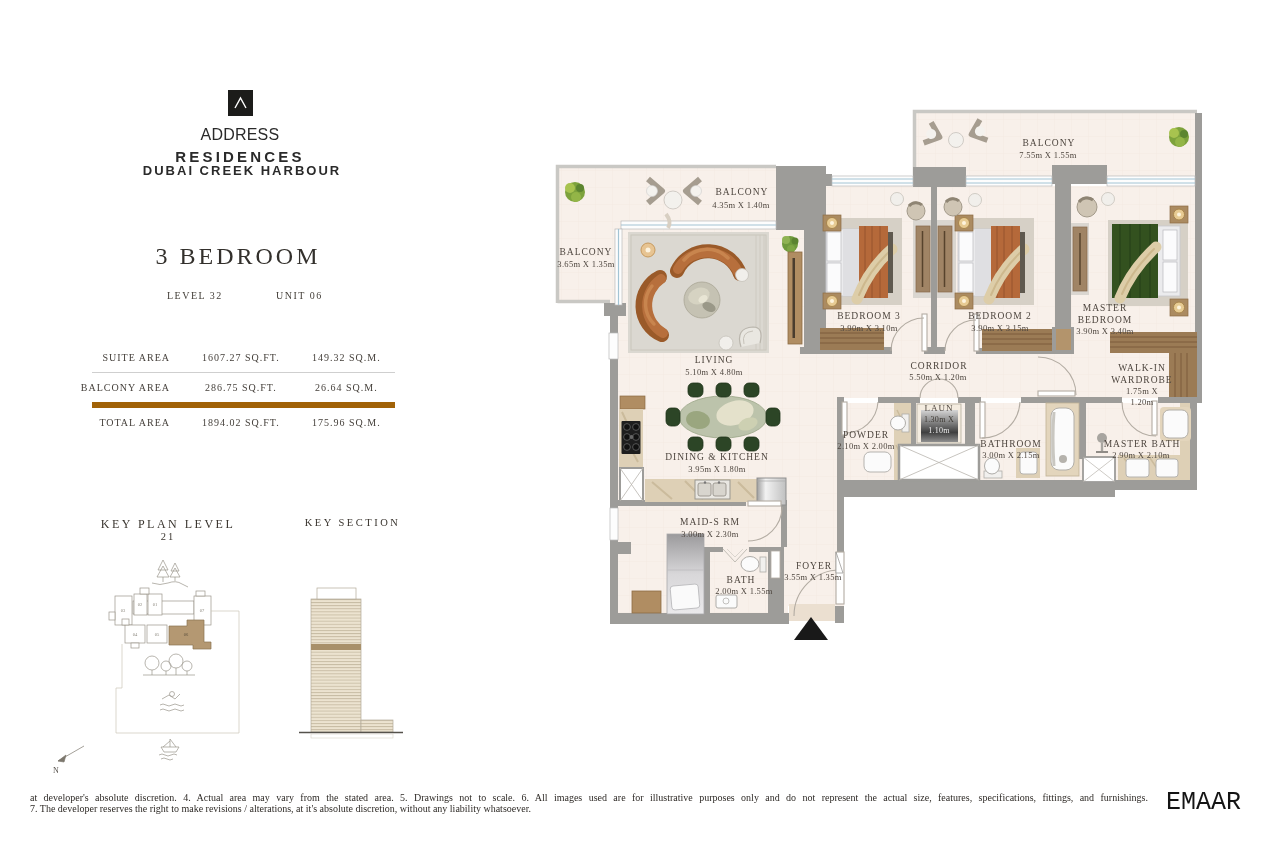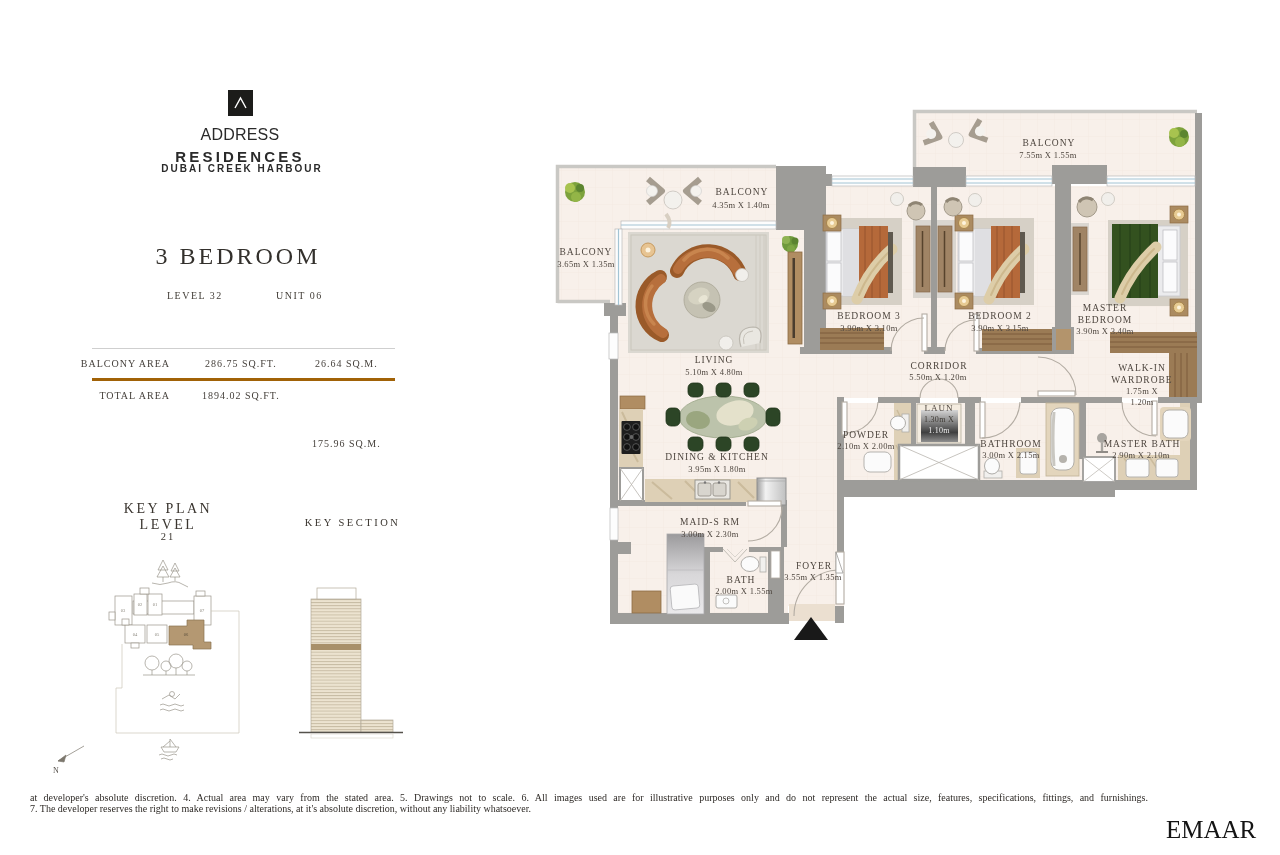--- a/index.html
+++ b/index.html
@@ -14,45 +14,50 @@
 <div class="abs" style="left:228px;top:90px;width:25px;height:26px;background:#1c1c1a;">
 <svg width="25" height="26">
       <path d="M7 18 L12.5 8 L18 18" stroke="#ffffff" stroke-width="1.4" fill="none"></path>
     </svg>
 </div>
 
 <div class="abs ctr" style="left:140px;top:126px;width:200px;font-family:'Liberation Sans',sans-serif;font-size:16px;letter-spacing:0.2px;color:#2a2a2a;font-weight:400;">ADDRESS</div>
 
 <div class="abs ctr" style="left:140px;top:148px;width:200px;font-family:'Liberation Sans',sans-serif;font-size:15px;letter-spacing:3.2px;color:#2a2a2a;font-weight:bold;">RESIDENCES</div>
 
-<div class="abs ctr" style="left:120px;top:163px;width:244px;font-family:'Liberation Sans',sans-serif;font-size:10px;letter-spacing:2px;color:#2a2a2a;font-weight:bold;">DUBAI CREEK HARBOUR</div>
+<div class="abs ctr" style="left:120px;top:163px;width:244px;font-family:'Liberation Sans',sans-serif;font-size:13px;letter-spacing:2px;color:#2a2a2a;font-weight:bold;">DUBAI CREEK HARBOUR</div>
 
 <div class="abs ctr" style="left:138px;top:243px;width:200px;font-size:24px;letter-spacing:3px;color:#33302c;">3 BEDROOM</div>
 
 <div class="abs" style="left:167px;top:290px;font-size:10px;letter-spacing:1.5px;color:#45403a;">LEVEL 32</div>
 
 <div class="abs" style="left:276px;top:290px;font-size:10px;letter-spacing:1.5px;color:#45403a;">UNIT 06</div>
 
 <div class="abs" style="left:92px;top:348px;width:303px;font-size:10px;letter-spacing:1px;color:#46413c;white-space:nowrap;">
 
+  <div style="position:relative;height:24px;">
+    <span style="position:absolute;right:225px;top:4px;">SUITE AREA</span>
+    <span style="position:absolute;left:110px;top:4px;">1607.27 SQ.FT.</span>
+    <span style="position:absolute;left:220px;top:4px;">149.32 SQ.M.</span>
+  </div>
 
   <div style="border-top:1px solid #cfcfcf;height:29px;position:relative;">
     <span style="position:absolute;right:225px;top:9px;text-align:right;">BALCONY AREA</span>
     <span style="position:absolute;left:113px;top:9px;">286.75 SQ.FT.</span>
     <span style="position:absolute;left:223px;top:9px;">26.64 SQ.M.</span>
   </div>
 
-  <div style="border-top:3px solid #a16207;height:30px;position:relative;">
+  <div style="border-top:6px solid #a16207;height:30px;position:relative;">
     <span style="position:absolute;right:225px;top:9px;">TOTAL AREA</span>
     <span style="position:absolute;left:110px;top:9px;">1894.02 SQ.FT.</span>
-    <span style="position:absolute;left:220px;top:9px;margin-top:48px;">175.96 SQ.M.</span>
+    <span style="position:absolute;left:220px;top:9px;">175.96 SQ.M.</span>
   </div>
 </div>
 
-<div class="abs ctr" style="left:93px;top:501px;width:150px;font-size:14px;letter-spacing:2.5px;color:#3a352f;">KEY PLAN LEVEL</div>
+<div class="abs ctr" style="left:93px;top:517px;width:150px;font-size:12px;letter-spacing:2.5px;color:#3a352f;">KEY PLAN LEVEL</div>
 <div class="abs ctr" style="left:93px;top:531px;width:150px;font-size:10.5px;letter-spacing:2px;color:#3a352f;">21</div>
 
 <div class="abs ctr" style="left:280px;top:517px;width:145px;font-size:10.5px;letter-spacing:2.5px;color:#3a352f;">KEY SECTION</div>
 
 <svg class="abs" style="left:540px;top:100px;" width="680" height="555" viewBox="540 100 680 555">
 <defs>
 <pattern id="tile" x="0" y="0" width="17" height="17" patternUnits="userSpaceOnUse">
 <rect width="17" height="17" fill="#f8f0ea"></rect>
 <path d="M0 0 H17 M0 0 V17" stroke="#f3e7df" stroke-width="0.7" fill="none"></path>
 </pattern>
@@ -640,13 +645,13 @@
 <line x1="299" y1="732.5" x2="403" y2="732.5" stroke="#55524c" stroke-width="1.6"></line>
 
 <rect x="311" y="734" width="82" height="4" fill="none" stroke="#d8d2c6" stroke-width="0.6"></rect>
 </svg>
 
 <div class="abs" style="left:30px;top:792px;width:1118px;font-size:10px;color:#2e2a26;">
 <div style="text-align:justify;text-align-last:justify;">at developer's absolute discretion. 4. Actual area may vary from the stated area. 5. Drawings not to scale. 6. All images used are for illustrative purposes only and do not represent the actual size, features, specifications, fittings, and furnishings.</div>
 <div>7. The developer reserves the right to make revisions / alterations, at it's absolute discretion, without any liability whatsoever.</div>
 </div>
 
-<div class="abs" style="left:1166px;top:816px;font-size:25px;letter-spacing:0px;color:#141414;">EMAAR</div>
+<div class="abs" style="left:1166px;top:788px;font-size:25px;letter-spacing:0px;color:#141414;font-family:Liberation Mono, monospace;">EMAAR</div>
 
 </body></html>

